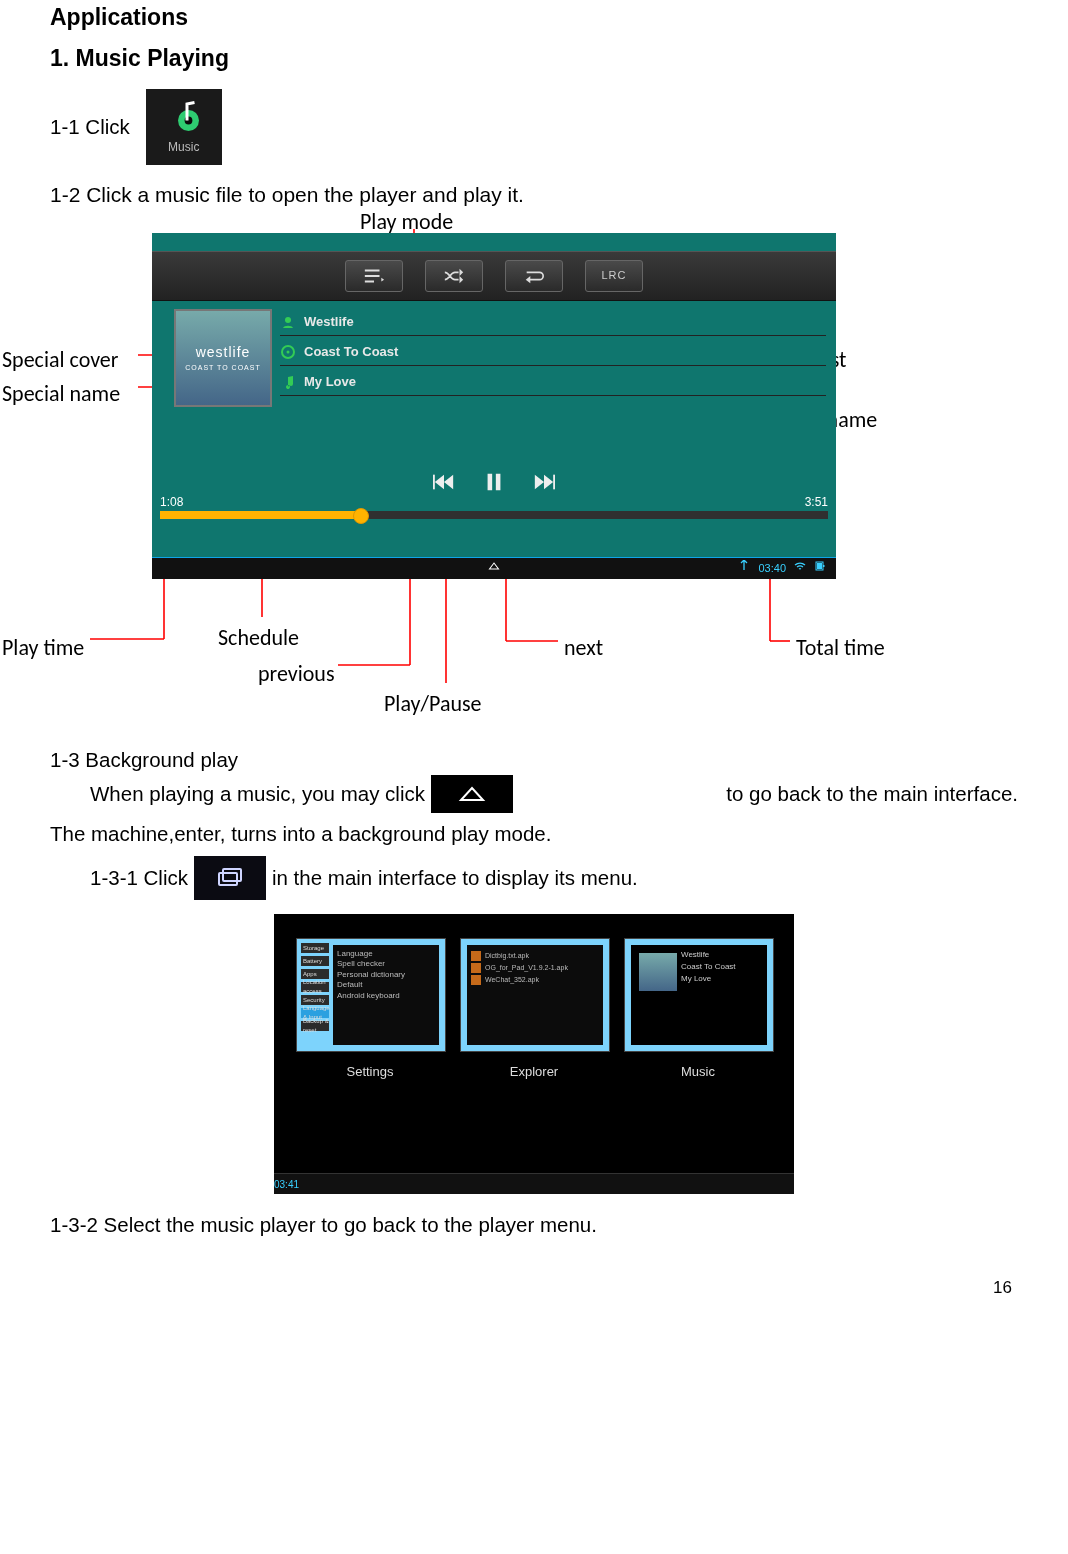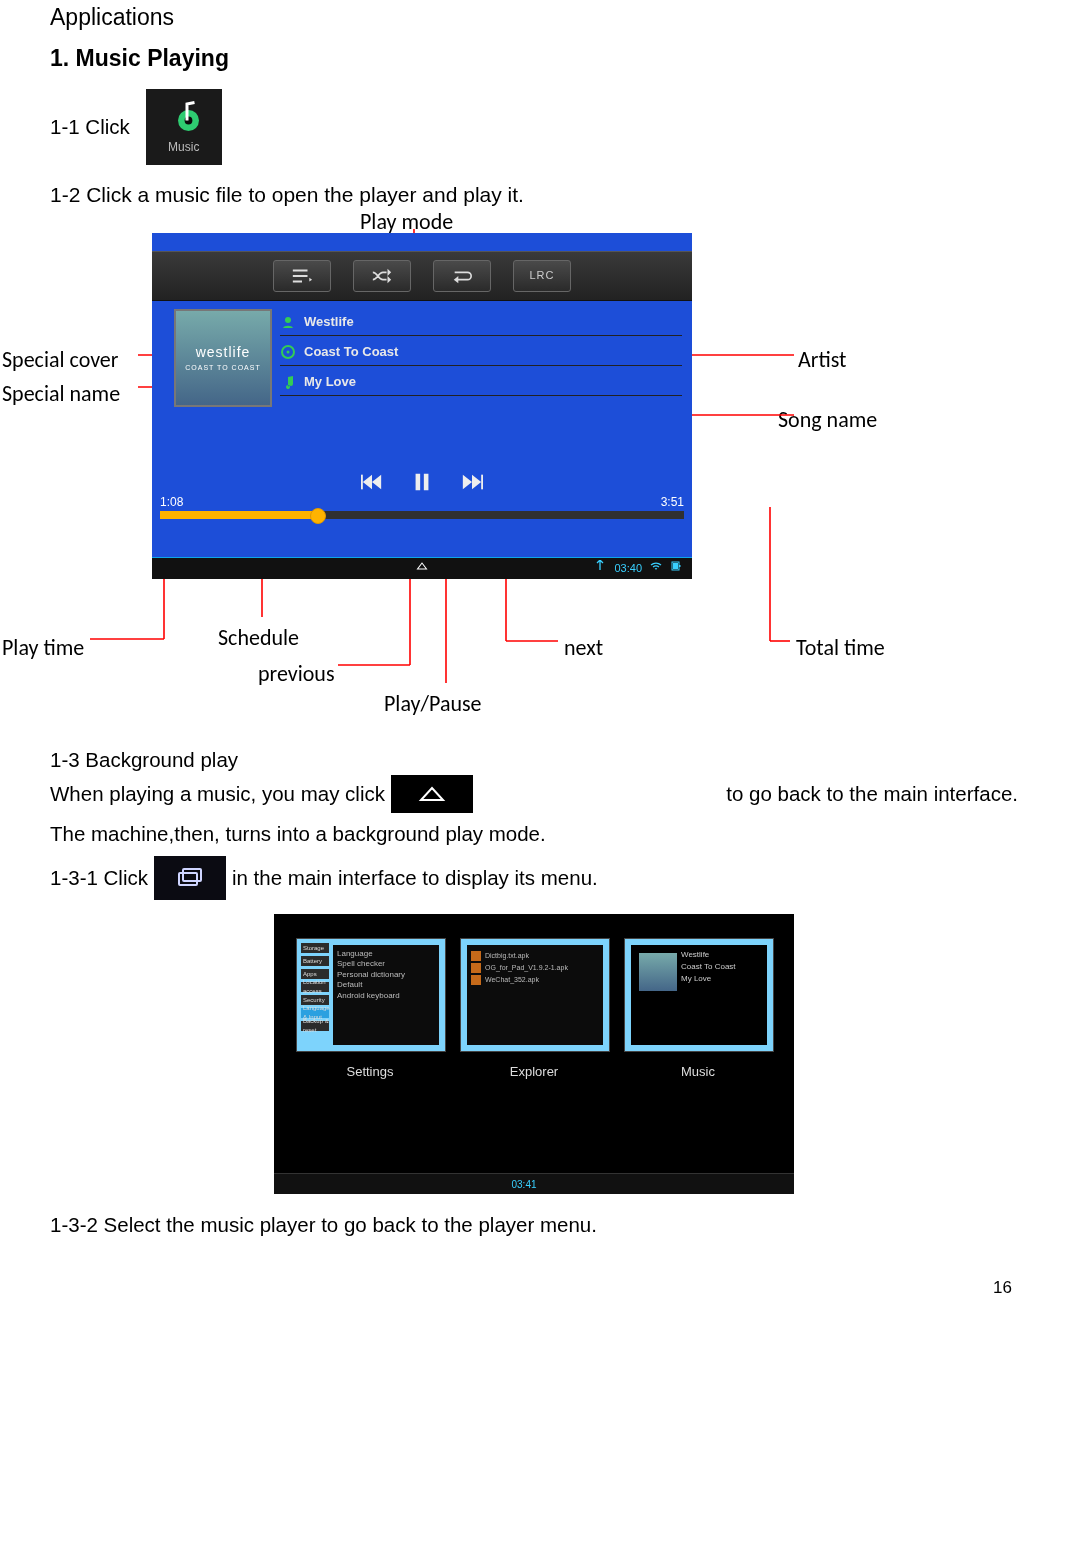--- a/index.html
+++ b/index.html
@@ -5,21 +5,21 @@
   body {
     font-family: Arial, Helvetica, sans-serif;
     width: 1068px;
     margin: 0;
     padding: 0 50px;
     box-sizing: border-box;
     color: #000;
     font-size: 20.5px;
     line-height: 1.5;
   }
-  .h1 { font-weight: normal; font-size: 23px; margin: 0 0 6px 0; }
+  .h1 { font-weight: bold; font-size: 23px; margin: 0 0 6px 0; }
   .h2 { font-weight: bold; font-size: 23px; margin: 0 0 14px 0; }
 
   .line-1-1 { display: flex; align-items: center; gap: 16px; margin-bottom: 10px; }
   .music-icon { width: 76px; height: 76px; background:#1a1a1a; display:flex; flex-direction:column; align-items:center; justify-content:center; gap:4px; flex:0 0 auto; }
   .music-icon .glyph { width:36px; height:36px; display:flex; align-items:center; justify-content:center; }
   .music-icon svg { width:36px; height:36px; }
   .music-icon .lbl { color:#bbb; font-size:12px; font-family:Arial; }
 
   .diagram {
     position: relative;
@@ -36,22 +36,22 @@
   }
   .diagram svg.leaders {
     position:absolute; inset:0; width:1068px; height:510px; pointer-events:none;
   }
   .diagram svg.leaders line { stroke:#ff0000; stroke-width:1.6; }
 
   
   .player-shot {
     position: absolute;
     left: 152px; top: 22px;
-    width: 540px; height: 346px;
-    background:#1d4ed8;
+    width: 684px; height: 346px;
+    background:#0f766e;
   }
   .player-topbar {
     position:absolute; top:18px; left:0; right:0; height:48px;
     background:linear-gradient(#3a3a3a,#222);
     display:flex; align-items:center; justify-content:center; gap:22px;
     border-top:1px solid #555; border-bottom:1px solid #111;
   }
   .top-btn {
     width:56px; height:30px; border:1px solid #666; border-radius:3px;
     background:linear-gradient(#4a4a4a,#2a2a2a);
@@ -96,21 +96,21 @@
     position:absolute; left:0; right:0; bottom:0; height:22px;
     background:#111; border-top:1px solid #0ea5e9;
     display:flex; align-items:center; justify-content:flex-end; gap:8px;
     color:#39d0ff; font-size:11px; padding:0 10px; box-sizing:border-box;
   }
   .status svg { width:12px; height:12px; }
   .status .home { position:absolute; left:50%; transform:translateX(-50%); }
 
   
   .flow { margin-top: 24px; }
-  .flow .row { display:flex; align-items:center; flex-wrap:wrap; gap:0 0; }
+  .flow .row { display:flex; align-items:center; flex-wrap:wrap; gap:0 0;margin-left:40px; }
   .home-btn {
     display:inline-flex; width:82px; height:38px; background:#000;
     align-items:center; justify-content:center; margin:0 6px;
   }
   .home-btn svg { width:30px; height:20px; stroke:#fff; fill:none; stroke-width:2; }
   .recent-btn {
     display:inline-flex; width:72px; height:44px; background:#0b0b12;
     align-items:center; justify-content:center; margin:0 6px;
   }
   .recent-btn svg { width:30px; height:22px; stroke:#cfd5ff; fill:none; stroke-width:2; }
@@ -144,21 +144,21 @@
   .recent-shot .card .sidebar div { background:#2b2b2b; height:10px; font-size:6px; color:#ddd; padding-left:2px; display:flex; align-items:center; }
   .recent-shot .card .sidebar div.hl { background:#2aa0e0; }
   .recent-shot .cap {
     position:absolute; top:148px; font-size:13px; color:#ddd; width:148px; text-align:center;
   }
   .recent-shot .cap.c1 { left:22px; }
   .recent-shot .cap.c2 { left:186px; }
   .recent-shot .cap.c3 { left:350px; }
   .recent-shot .status2 {
     position:absolute; left:0; right:0; bottom:0; height:20px; background:#111;
-    border-top:1px solid #333; display:flex; align-items:center; justify-content:center;
+    border-top:1px solid #333; display:flex; align-items:center; justify-content:flex-start;
     color:#39d0ff; font-size:10px; gap:6px; padding-right:8px;
   }
 
   .page-num { text-align:right; font-size:17px; color:#000; margin-top:34px; padding-right:6px; }
 
   
   .mini { font-size:7px; color:#bbb; line-height:1.3; }
 
 </style>
 </head>
@@ -339,21 +339,21 @@
     <span style="display:inline-flex;align-items:center;">
       <span>When playing a music, you may click</span>
       <span class="home-btn">
         <svg viewBox="0 0 30 20">
             <path d="M4 16h22L15 4z"></path>
           </svg>
       </span>
     </span>
     <span>to go back to the main interface.</span>
   </div>
-  <div style="margin-top:6px;">The machine,then, turns into a background play mode.</div>
+  <div style="margin-top:6px;">The machine,enter, turns into a background play mode.</div>
 
   <div class="row" style="margin-top:6px; align-items:center;">
     <span>1-3-1 Click</span>
     <span class="recent-btn">
       <svg viewBox="0 0 30 22">
           <rect x="4" y="6" width="18" height="12" rx="1"></rect>
           <rect x="8" y="2" width="18" height="12" rx="1"></rect>
         </svg>
     </span>
     <span>in the main interface to display its menu.</span>

